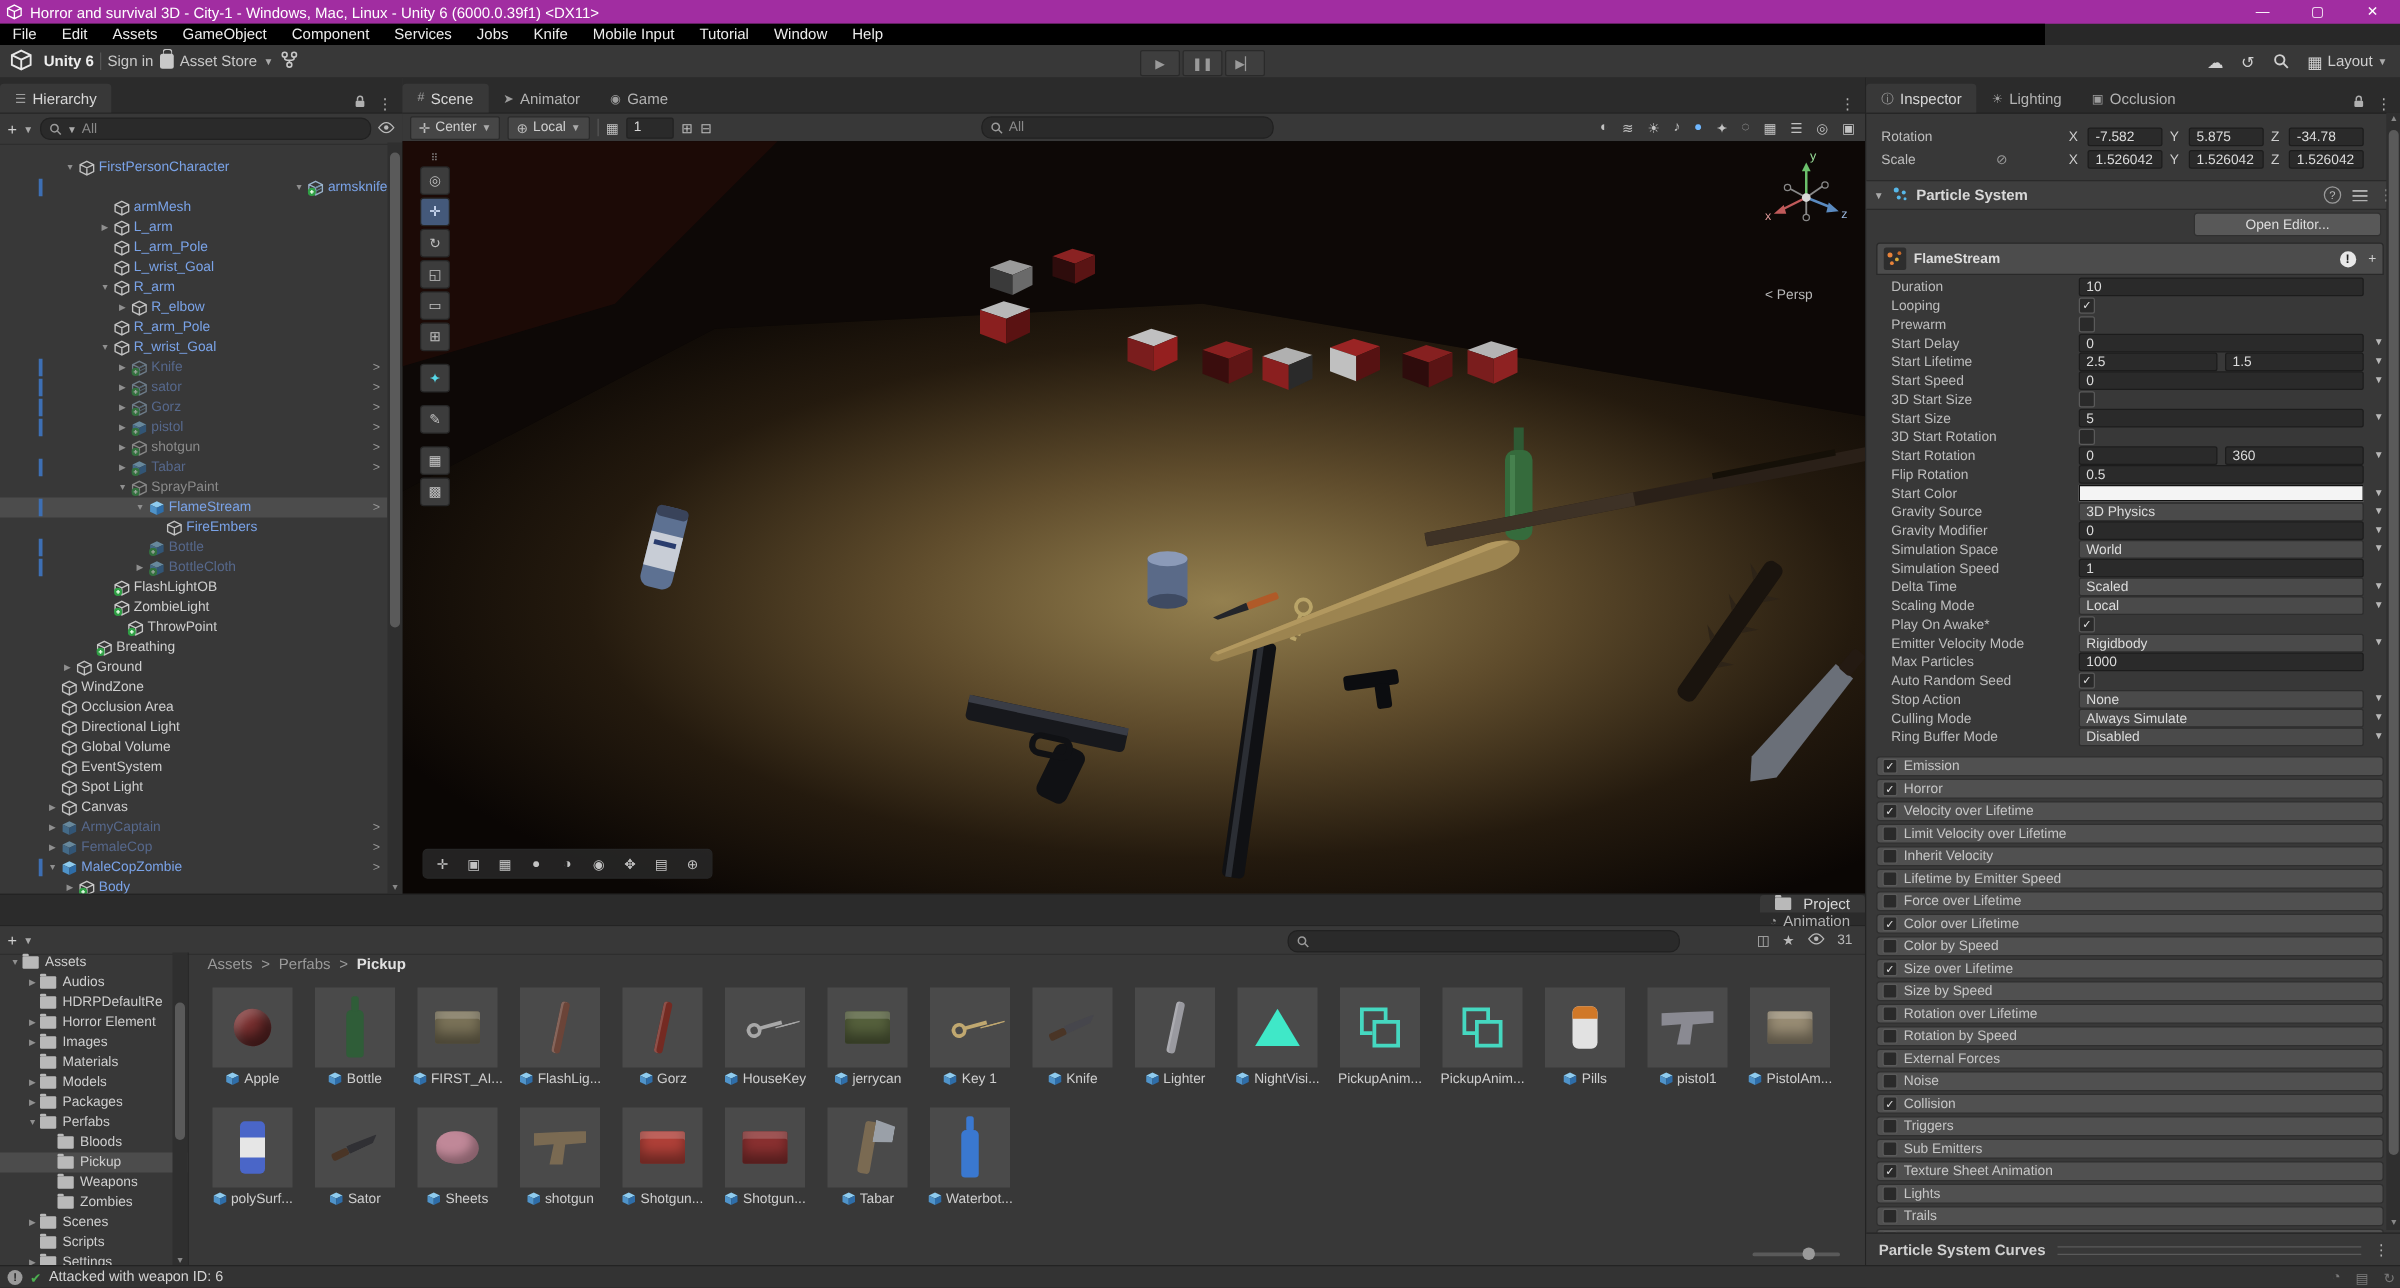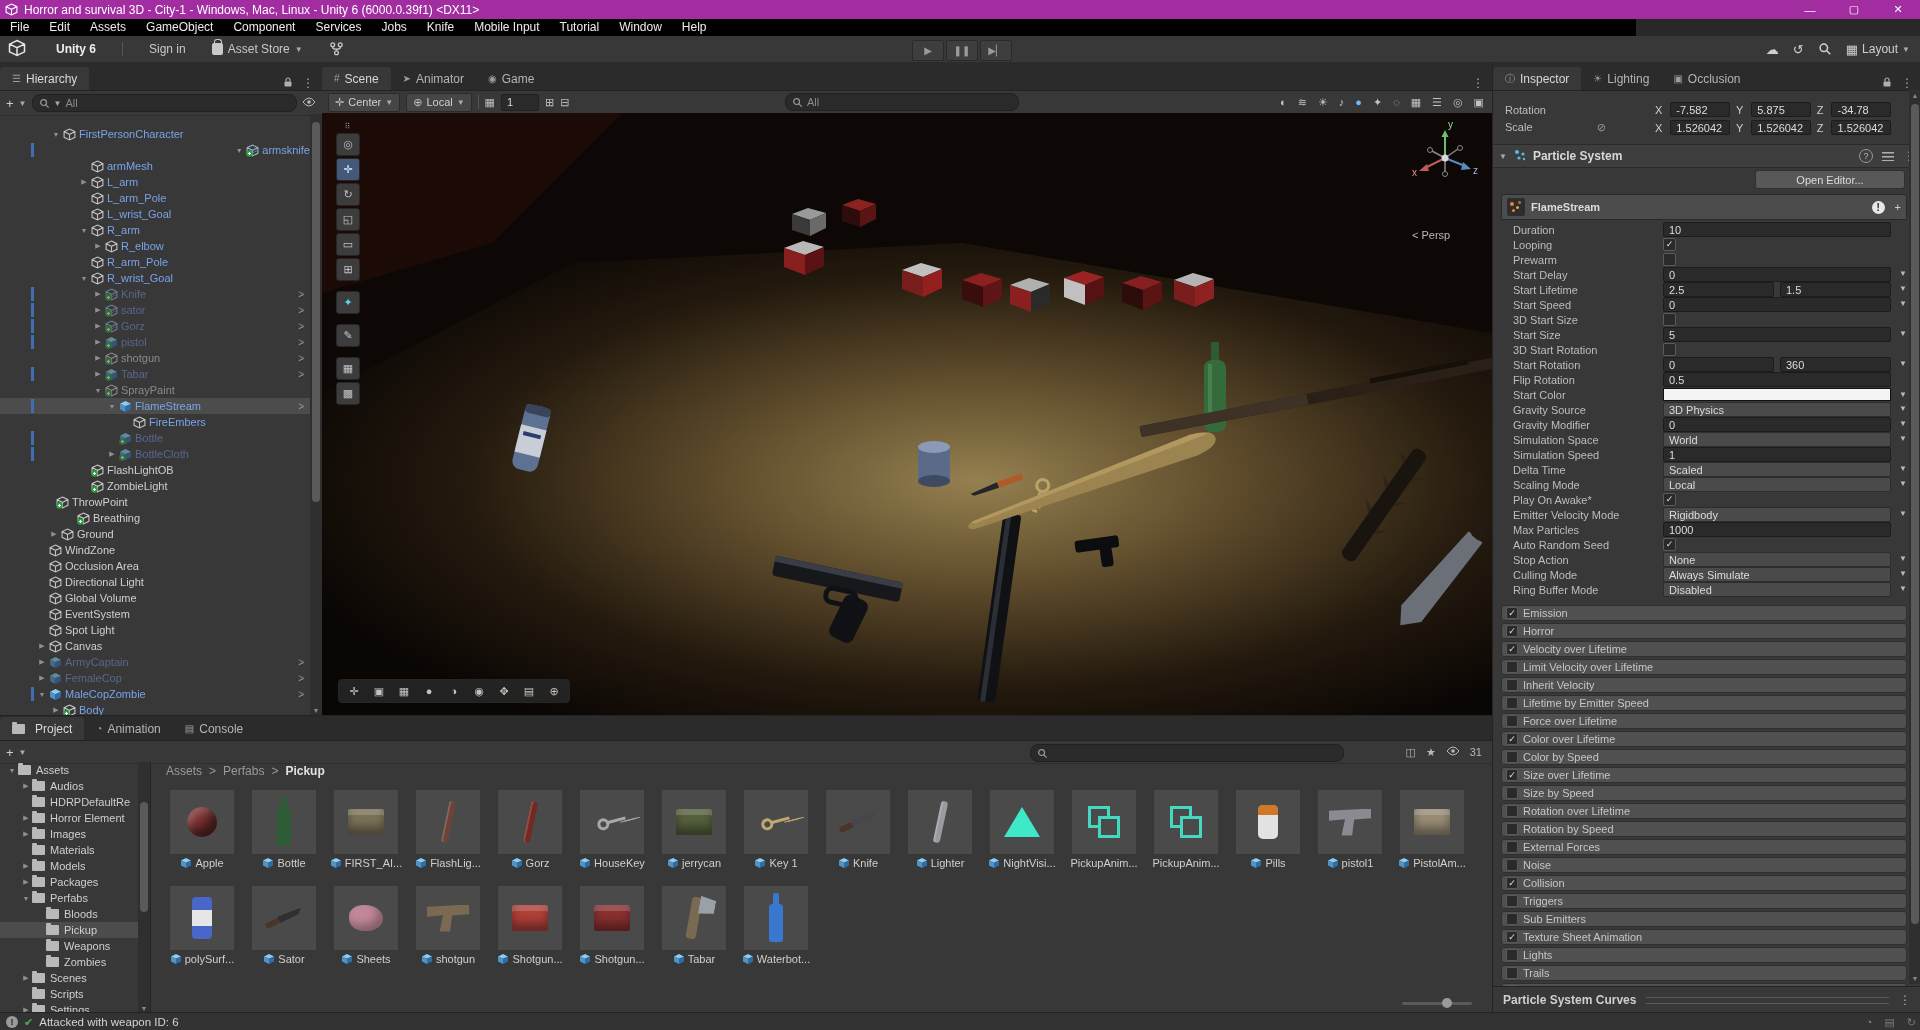--- a/index.html
+++ b/index.html
@@ -11,21 +11,21 @@
   #titlebar{left:0;top:0;width:1920px;height:19px;background:#a12da1;display:flex;align-items:center;color:#fff;}
   #titlebar .tlogo{margin:0 6px 0 5px;display:flex;}
   #titlebar .ttext{font-size:12px;}
   #titlebar .winbtns{margin-left:auto;display:flex;}
   #titlebar .winbtn{width:44px;height:19px;display:flex;align-items:center;justify-content:center;font-size:11px;color:#fff;}
   
   #menubar{left:0;top:19px;width:1636px;height:17px;background:#000;display:flex;align-items:center;}
   #menubar .mitem{padding:0 10px;font-size:12px;color:#ececec;line-height:17px;}
   
   #apptoolbar{left:0;top:36px;width:1920px;height:26px;background:#383838;border-bottom:1px solid #1f1f1f;display:flex;align-items:center;}
-  .tb-left{display:flex;align-items:center;margin-left:8px;gap:26px;}
+  .tb-left{display:flex;align-items:center;margin-left:8px;gap:5px;}
   .tb-sep{width:1px;height:14px;background:#555;}
   .tb-brand{font-weight:bold;color:#eee;font-size:12px;margin-left:4px;}
   .tb-link{color:#c8c8c8;font-size:12px;}
   .tb-store{display:flex;align-items:center;color:#c8c8c8;font-size:12px;gap:5px;}
   .caret{font-size:8px;color:#aaa;}
   .bag{width:11px;height:12px;background:#c9c9c9;border-radius:2px;position:relative;}
   .bag:before{content:"";position:absolute;top:-4px;left:2.5px;width:6px;height:6px;border:1.5px solid #c9c9c9;border-bottom:none;border-radius:3px 3px 0 0;}
   #playctl{position:absolute;left:912px;top:40px;display:flex;gap:2px;}
   .pbtn{width:30px;height:19px;background:#3e3e3e;border:1px solid #2a2a2a;border-radius:2px;display:flex;align-items:center;justify-content:center;color:#9a9a9a;font-size:10px;}
   .tb-right{margin-left:auto;display:flex;align-items:center;gap:14px;margin-right:10px;}
@@ -523,21 +523,21 @@
         <span class="arr"></span>
         <span class="hic">
           <svg width="13" height="13" viewBox="0 0 12 12">
             <path d="M6 1 11 3.4 11 8.6 6 11 1 8.6 1 3.4Z M1 3.4 6 5.8 11 3.4 M6 5.8 6 11" fill="none" stroke="#c8c8c8" stroke-width="1"></path>
             <circle cx="3.2" cy="8.8" r="3" fill="#2f9e44"></circle>
             <path d="M3.2 7.4V10.2 M1.8 8.8H4.6" stroke="#eaffea" stroke-width="1"></path>
           </svg>
         </span>
         <span class="lbl tone-white">ZombieLight</span>
       </div>
-      <div class="hrow" style="padding-left: 42px;">
+      <div class="hrow" style="padding-left: 88px;">
         <span class="arr"></span>
         <span class="hic">
           <svg width="13" height="13" viewBox="0 0 12 12">
             <path d="M6 1 11 3.4 11 8.6 6 11 1 8.6 1 3.4Z M1 3.4 6 5.8 11 3.4 M6 5.8 6 11" fill="none" stroke="#c8c8c8" stroke-width="1"></path>
             <circle cx="3.2" cy="8.8" r="3" fill="#2f9e44"></circle>
             <path d="M3.2 7.4V10.2 M1.8 8.8H4.6" stroke="#eaffea" stroke-width="1"></path>
           </svg>
         </span>
         <span class="lbl tone-white">ThrowPoint</span>
       </div>
@@ -1299,21 +1299,21 @@
     <span class="kebab">⋮</span>
   </div>
   <div class="vscroll" style="right:0;top:28px;bottom:46px;">
     <div class="vthumb" style="top:14px;height:820px;"></div>
     <div class="sarr" style="top:2px;">▲</div>
     <div class="sarr" style="bottom:2px;">▼</div>
   </div>
 </div>
 
 <div id="proj" class="abs panel">
-  <div class="tabstrip" id="proj-tabs" style="height:24px;">
+  <div class="tabstrip" id="proj-tabs" style="height:24px;flex-direction:column;">
       <div class="tab active">
         <span class="fic"></span>
         <span>Project</span>
       </div>
       <div class="tab">
         <span class="tic">◔</span>
         <span>Animation</span>
       </div>
       <div class="tab">
         <span class="tic">▤</span>

